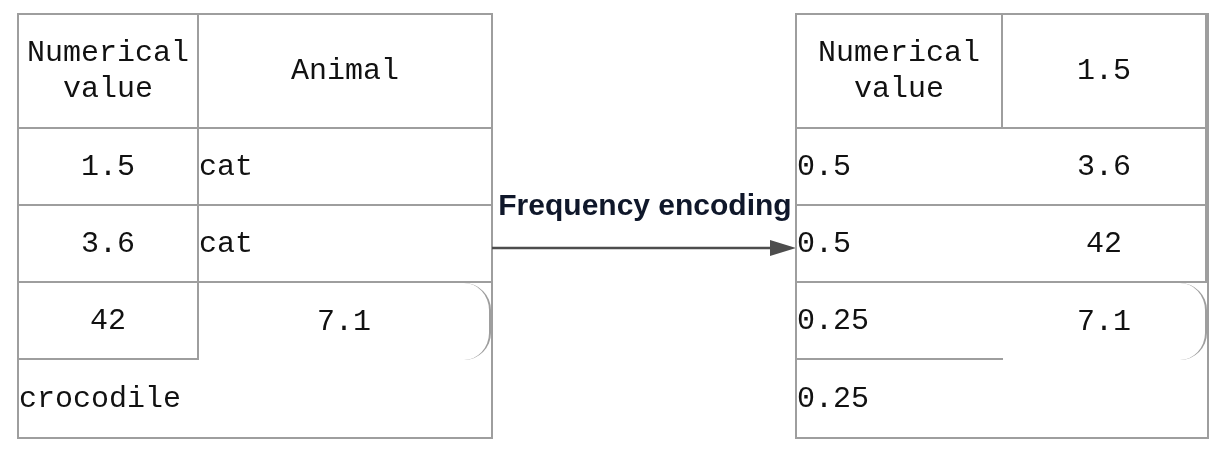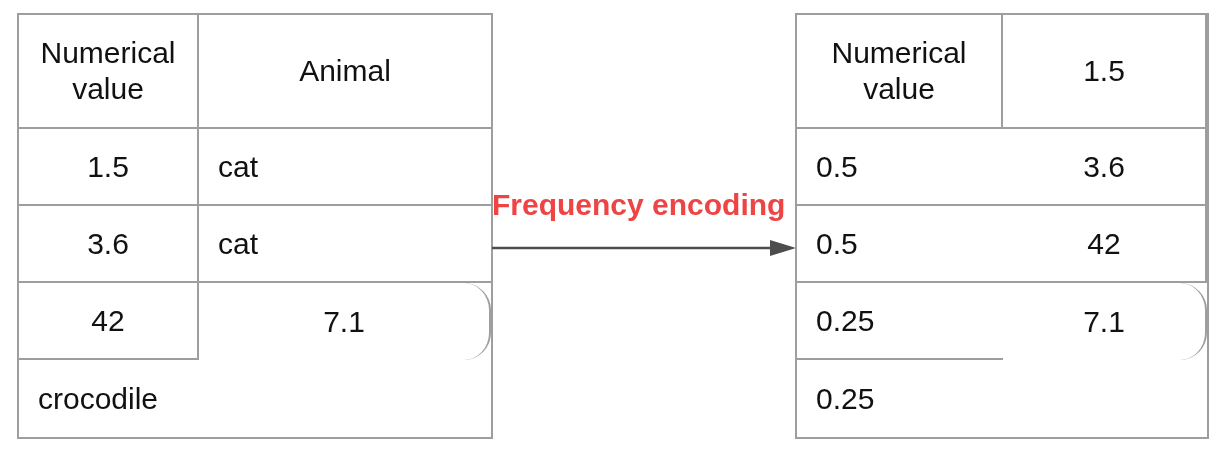--- a/index.html
+++ b/index.html
@@ -11,39 +11,40 @@
     color:#111111;
     overflow:hidden;
   }
   .tbl{
     position:absolute;top:13px;height:426px;
     display:grid;
     grid-template-rows:114px repeat(4,1fr);
     border:2px solid #9e9e9e;
     box-sizing:border-box;
     background:#ffffff;
+    font-family:Liberation Mono, monospace;
   }
   #left-table{left:17px;width:476px;grid-template-columns:180px 1fr;}
   #right-table{left:795px;width:414px;grid-template-columns:206px 1fr;}
   .cell{
     border-right:2px solid #9e9e9e;
     border-bottom:2px solid #9e9e9e;
     display:flex;align-items:center;justify-content:center;
     font-size:30px;line-height:36px;
     box-sizing:border-box;
     white-space:normal;
   }
   .cell.last-col{border-right:none;}
   .cell.last-row{border-bottom:none;border-radius:27px;}
   .cell.hdr{text-align:center;padding:0 6px;}
-  .cell.txt{justify-content:flex-start;padding-left:19px;}
+  .cell.txt{justify-content:flex-start;}
   .flow{position:absolute;left:492px;top:0;width:306px;height:462px;}
   .flow-label{
     position:absolute;left:0;top:188px;width:306px;
-    text-align:left;font-size:30px;font-weight:bold;color:#ef4444;
+    text-align:center;font-size:30px;font-weight:bold;color:#0f172a;
     white-space:nowrap;
   }
   .flow-arrow{position:absolute;left:0;top:235px;width:306px;height:26px;display:block;}
 </style>
 </head>
 <body>
 
 <div id="canvas">
 
   <div class="tbl" id="left-table">

